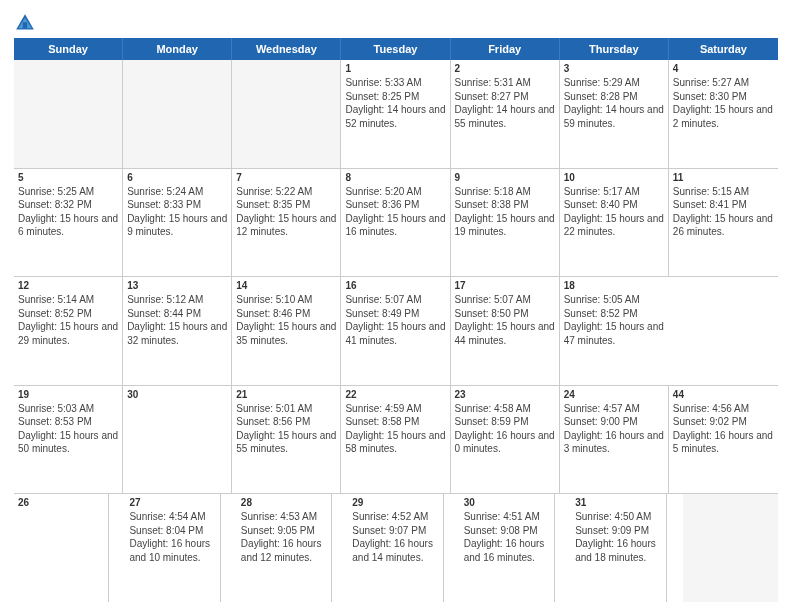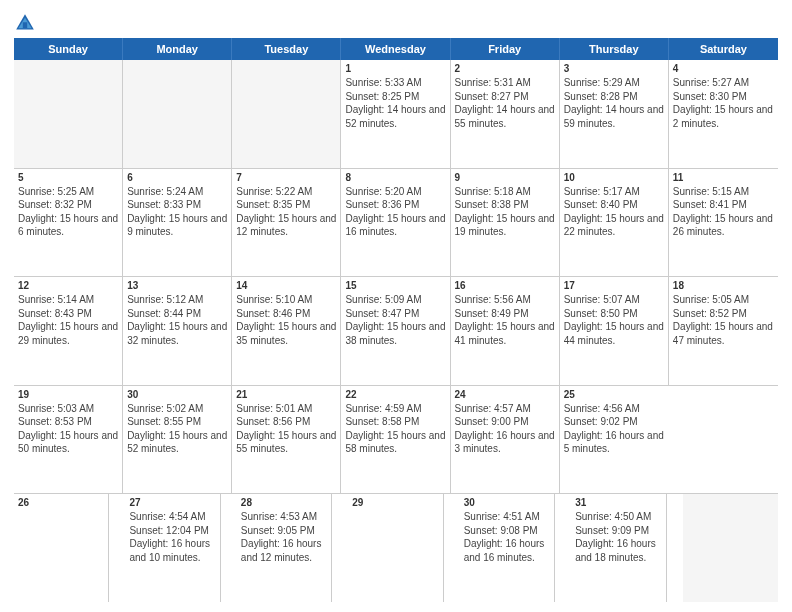--- a/index.html
+++ b/index.html
@@ -133,22 +133,22 @@
     <div class="title-block">
       <div class="main-title"></div>
       <div class="subtitle"></div>
     </div>
   </div>
 
   <div class="calendar">
     <div class="cal-header" id="cal-header">
         <div class="cal-header-cell">Sunday</div>
         <div class="cal-header-cell">Monday</div>
+        <div class="cal-header-cell">Wednesday</div>
         <div class="cal-header-cell">Tuesday</div>
-        <div class="cal-header-cell">Wednesday</div>
         <div class="cal-header-cell">Friday</div>
         <div class="cal-header-cell">Thursday</div>
         <div class="cal-header-cell">Saturday</div>
       </div>
     <div class="cal-body" id="cal-body">
         <div class="cal-row">
           <div class="cal-cell empty"></div>
           <div class="cal-cell empty"></div>
           <div class="cal-cell empty"></div>
           <div class="cal-cell">
@@ -228,48 +228,41 @@
             <div class="cell-text">Sunrise: 5:15 AM
 Sunset: 8:41 PM
 Daylight: 15 hours
 and 26 minutes.</div>
           </div>
         </div>
         <div class="cal-row">
           <div class="cal-cell">
             <div class="day-num">12</div>
             <div class="cell-text">Sunrise: 5:14 AM
-Sunset: 8:43 PM
+Sunset: 8:52 PM
 Daylight: 15 hours
 and 29 minutes.</div>
           </div>
           <div class="cal-cell">
             <div class="day-num">13</div>
             <div class="cell-text">Sunrise: 5:12 AM
 Sunset: 8:44 PM
 Daylight: 15 hours
 and 32 minutes.</div>
           </div>
           <div class="cal-cell">
             <div class="day-num">14</div>
             <div class="cell-text">Sunrise: 5:10 AM
 Sunset: 8:46 PM
 Daylight: 15 hours
 and 35 minutes.</div>
           </div>
           <div class="cal-cell">
-            <div class="day-num">15</div>
-            <div class="cell-text">Sunrise: 5:09 AM
-Sunset: 8:47 PM
-Daylight: 15 hours
-and 38 minutes.</div>
-          </div>
-          <div class="cal-cell">
             <div class="day-num">16</div>
-            <div class="cell-text">Sunrise: 5:56 AM
+            <div class="cell-text">Sunrise: 5:07 AM
 Sunset: 8:49 PM
 Daylight: 15 hours
 and 41 minutes.</div>
           </div>
           <div class="cal-cell">
             <div class="day-num">17</div>
             <div class="cell-text">Sunrise: 5:07 AM
 Sunset: 8:50 PM
 Daylight: 15 hours
 and 44 minutes.</div>
@@ -285,74 +278,81 @@
         <div class="cal-row">
           <div class="cal-cell">
             <div class="day-num">19</div>
             <div class="cell-text">Sunrise: 5:03 AM
 Sunset: 8:53 PM
 Daylight: 15 hours
 and 50 minutes.</div>
           </div>
           <div class="cal-cell">
             <div class="day-num">30</div>
-            <div class="cell-text">Sunrise: 5:02 AM
-Sunset: 8:55 PM
-Daylight: 15 hours
-and 52 minutes.</div>
           </div>
           <div class="cal-cell">
             <div class="day-num">21</div>
             <div class="cell-text">Sunrise: 5:01 AM
 Sunset: 8:56 PM
 Daylight: 15 hours
 and 55 minutes.</div>
           </div>
           <div class="cal-cell">
             <div class="day-num">22</div>
             <div class="cell-text">Sunrise: 4:59 AM
 Sunset: 8:58 PM
 Daylight: 15 hours
 and 58 minutes.</div>
           </div>
           <div class="cal-cell">
+            <div class="day-num">23</div>
+            <div class="cell-text">Sunrise: 4:58 AM
+Sunset: 8:59 PM
+Daylight: 16 hours
+and 0 minutes.</div>
+          </div>
+          <div class="cal-cell">
             <div class="day-num">24</div>
             <div class="cell-text">Sunrise: 4:57 AM
 Sunset: 9:00 PM
 Daylight: 16 hours
 and 3 minutes.</div>
           </div>
           <div class="cal-cell">
-            <div class="day-num">25</div>
+            <div class="day-num">44</div>
             <div class="cell-text">Sunrise: 4:56 AM
 Sunset: 9:02 PM
 Daylight: 16 hours
 and 5 minutes.</div>
           </div>
         </div>
         <div class="cal-row">
           <div class="cal-cell">
             <div class="day-num">26</div>
           </div>
           <div class="cal-cell">
             <div class="day-num">27</div>
             <div class="cell-text">Sunrise: 4:54 AM
-Sunset: 12:04 PM
+Sunset: 8:04 PM
 Daylight: 16 hours
 and 10 minutes.</div>
           </div>
           <div class="cal-cell">
             <div class="day-num">28</div>
             <div class="cell-text">Sunrise: 4:53 AM
 Sunset: 9:05 PM
 Daylight: 16 hours
 and 12 minutes.</div>
           </div>
           <div class="cal-cell">
             <div class="day-num">29</div>
+            <div class="cell-text">Sunrise: 4:52 AM
+Sunset: 9:07 PM
+Daylight: 16 hours
+and 14 minutes.</div>
           </div>
           <div class="cal-cell">
             <div class="day-num">30</div>
             <div class="cell-text">Sunrise: 4:51 AM
 Sunset: 9:08 PM
 Daylight: 16 hours
 and 16 minutes.</div>
           </div>
           <div class="cal-cell">
             <div class="day-num">31</div>

